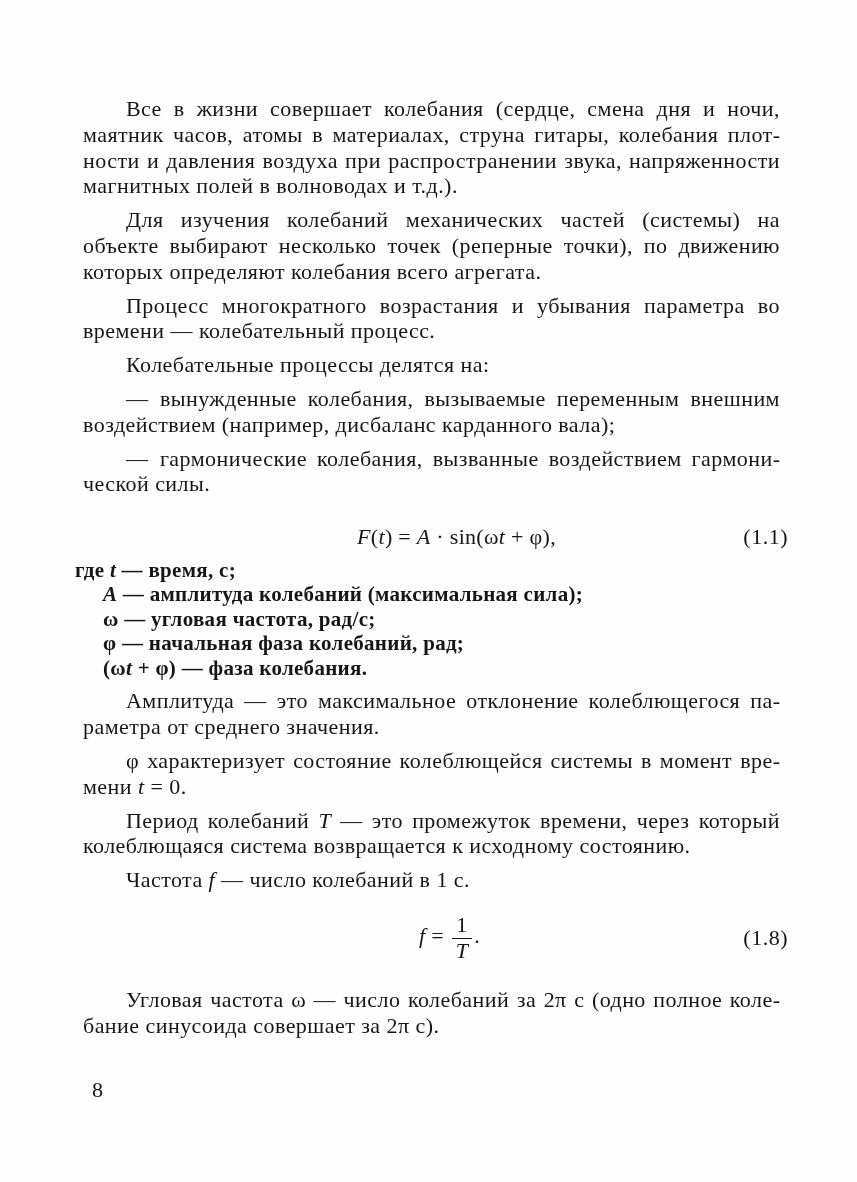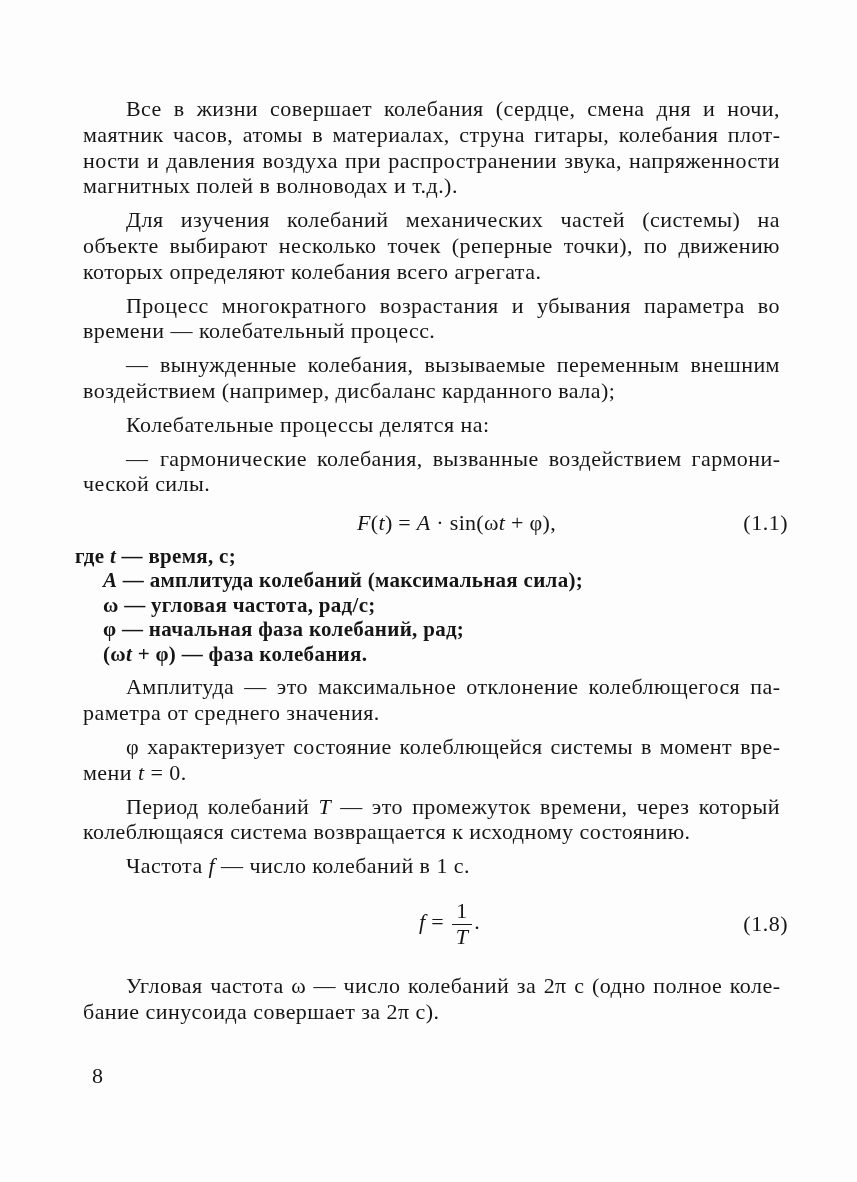--- a/index.html
+++ b/index.html
@@ -34,21 +34,21 @@
   }
   .where-line { padding-left: 28px; font-weight: bold; }
   .where-line.first { padding-left: 0; }
 
   .equation {
     position: relative;
     text-align: center;
     font-size: 22px;
     letter-spacing: 0.3px;
   }
-  .eq1 { margin: 13px 0 8px; line-height: 25.8px; }
+  .eq1 { margin: 27px 0 8px; line-height: 25.8px; }
   .eq2 { margin: 20px 0 24px; }
   .eq1 .eq-body { display: inline-block; transform: translateX(25px); }
   .eq2 .eq-body { display: inline-block; transform: translateX(18px); }
   .eq-num {
     position: absolute;
     right: 0;
     top: 50%;
     transform: translateY(-50%);
     letter-spacing: 0.5px;
     font-size: 22px;
@@ -75,22 +75,22 @@
   }
 </style>
 </head>
 <body>
 
 <div class="page">
 
   <p class="body">Все в жизни совершает колебания (сердце, смена дня и ночи, маятник часов, атомы в материалах, струна гитары, колебания плот­ности и давления воздуха при распространении звука, напряжен­ности магнитных полей в волноводах и т.д.).</p>
   <p class="body">Для изучения колебаний механических частей (системы) на объекте выбирают несколько точек (реперные точки), по движению которых определяют колебания всего агрегата.</p>
   <p class="body">Процесс многократного возрастания и убывания параметра во времени — колебательный процесс.</p>
+  <p class="body">Колебательные процессы делятся на:</p>
   <p class="body">— вынужденные колебания, вызываемые переменным внешним воздействием (например, дисбаланс карданного вала);</p>
-  <p class="body">Колебательные процессы делятся на:</p>
   <p class="body">— гармонические колебания, вызванные воздействием гармони­ческой силы.</p>
 
   <div class="equation eq1">
     <span class="eq-body"><span class="it">F</span><span>(</span><span class="it">t</span><span>) = </span><span class="it">A</span><span> · sin(ω</span><span class="it">t</span><span> + φ),</span></span>
     <span class="eq-num">(1.1)</span>
   </div>
 
   <div class="where">
     <div class="where-line first"><span>где </span><span class="it">t</span><span> — время, с;</span></div>
     <div class="where-line"><span class="it">A</span><span> — амплитуда колебаний (максимальная сила);</span></div>

